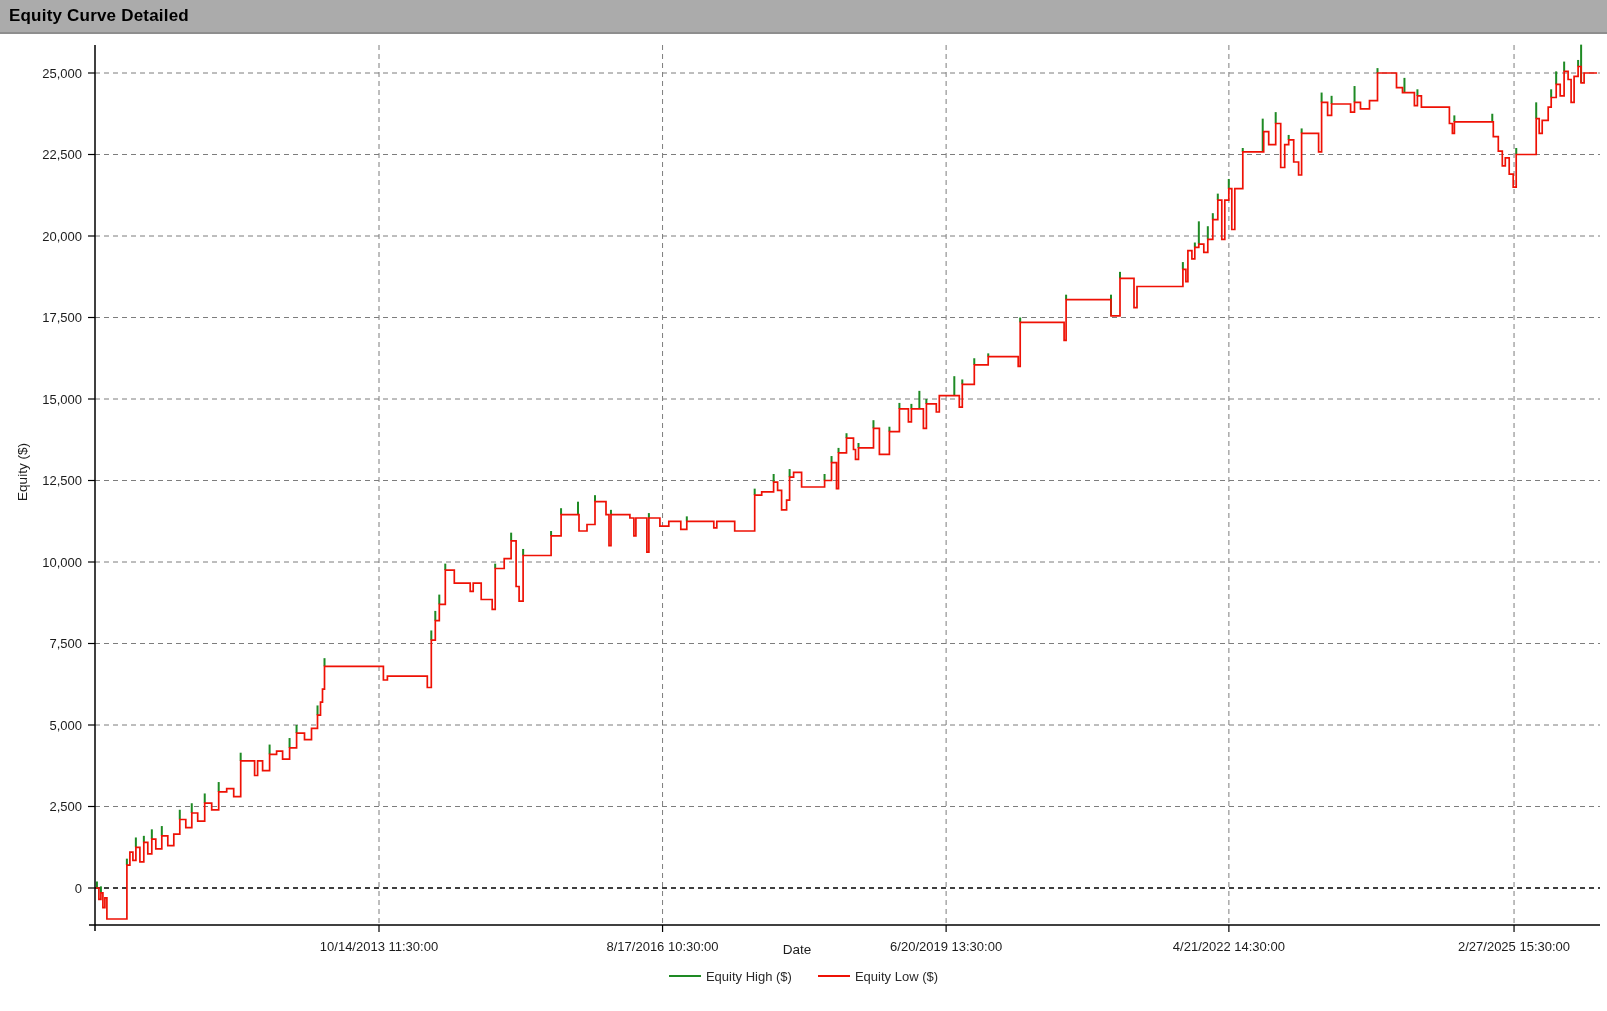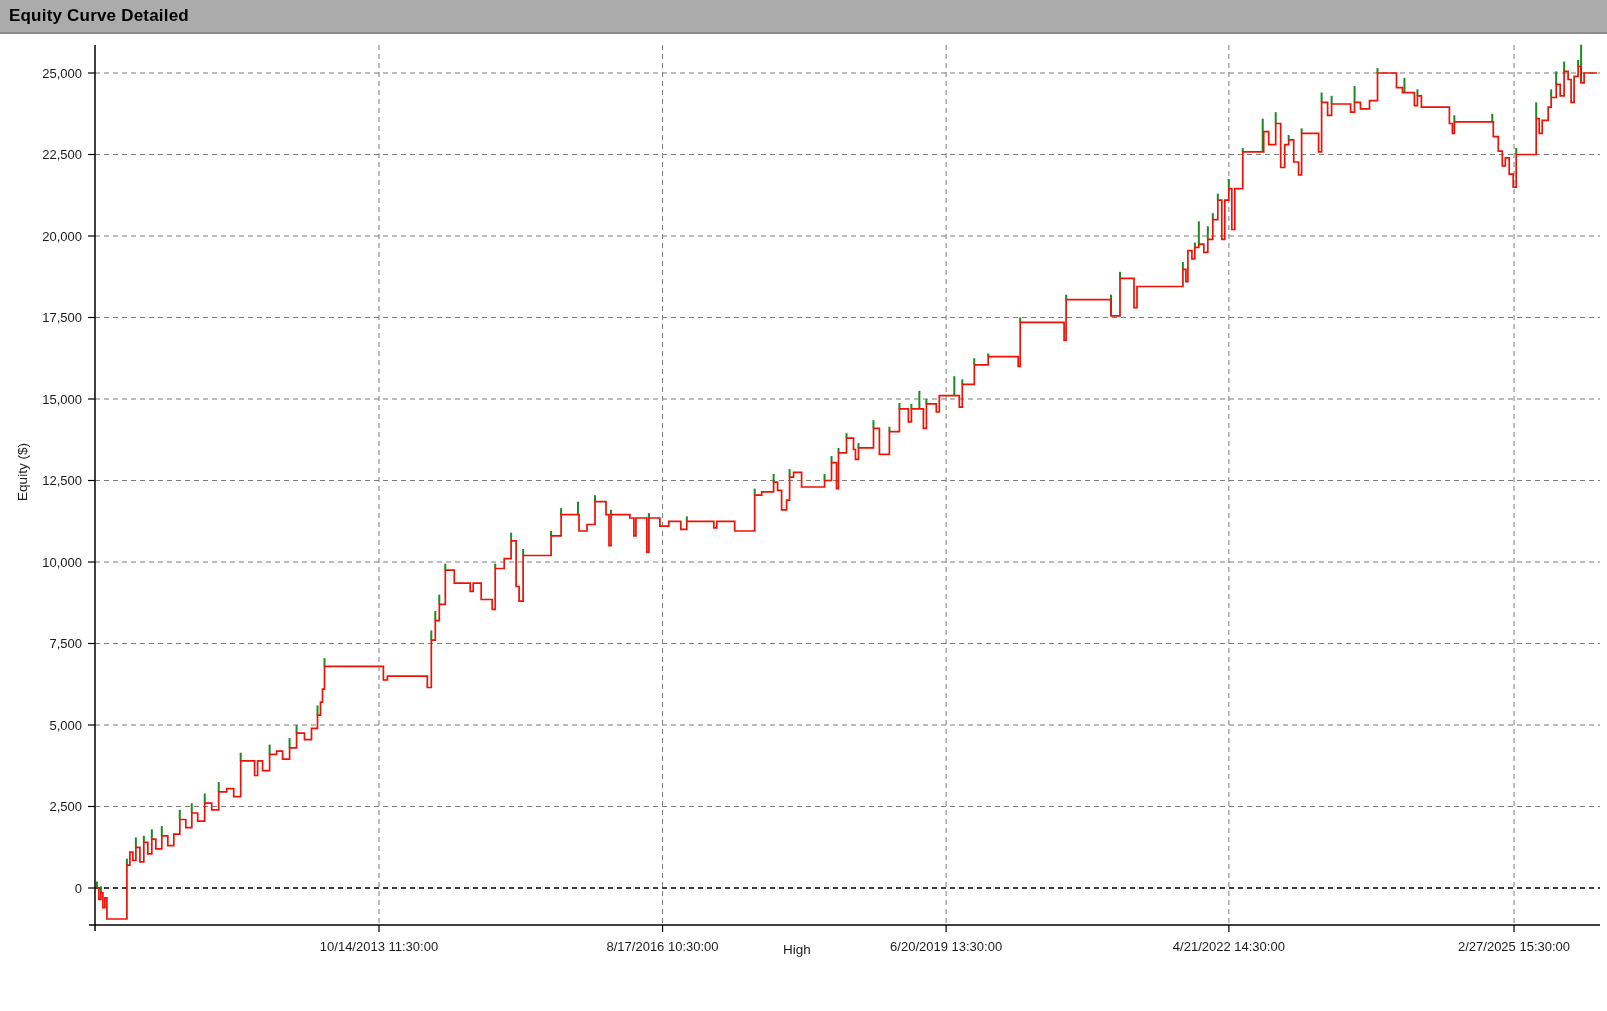--- a/index.html
+++ b/index.html
@@ -179,15 +179,25 @@
         <line x1="946.1204200000017" y1="925" x2="946.1204200000017" y2="932" stroke="#000000" stroke-width="1.2"></line>
         <text x="946.1204200000017" y="951" text-anchor="middle">6/20/2019 13:30:00</text>
         <line x1="1228.8821499999872" y1="925" x2="1228.8821499999872" y2="932" stroke="#000000" stroke-width="1.2"></line>
         <text x="1228.8821499999872" y="951" text-anchor="middle">4/21/2022 14:30:00</text>
         <line x1="1514.0393199999844" y1="925" x2="1514.0393199999844" y2="932" stroke="#000000" stroke-width="1.2"></line>
         <text x="1514.0393199999844" y="951" text-anchor="middle">2/27/2025 15:30:00</text>
       </g>
     </svg>
 
   <div class="y-axis-title">Equity ($)</div>
-  <div class="x-axis-title">High</div>
-
+  <div class="x-axis-title">Date</div>
+
+  <div class="legend">
+    <span class="item">
+      <span class="swatch" style="background: rgb(30, 138, 36);"></span>
+      <span>Equity High ($)</span>
+    </span>
+    <span class="item">
+      <span class="swatch" style="background: rgb(238, 17, 5);"></span>
+      <span>Equity Low ($)</span>
+    </span>
+  </div>
 </div>
 
 </body></html>

